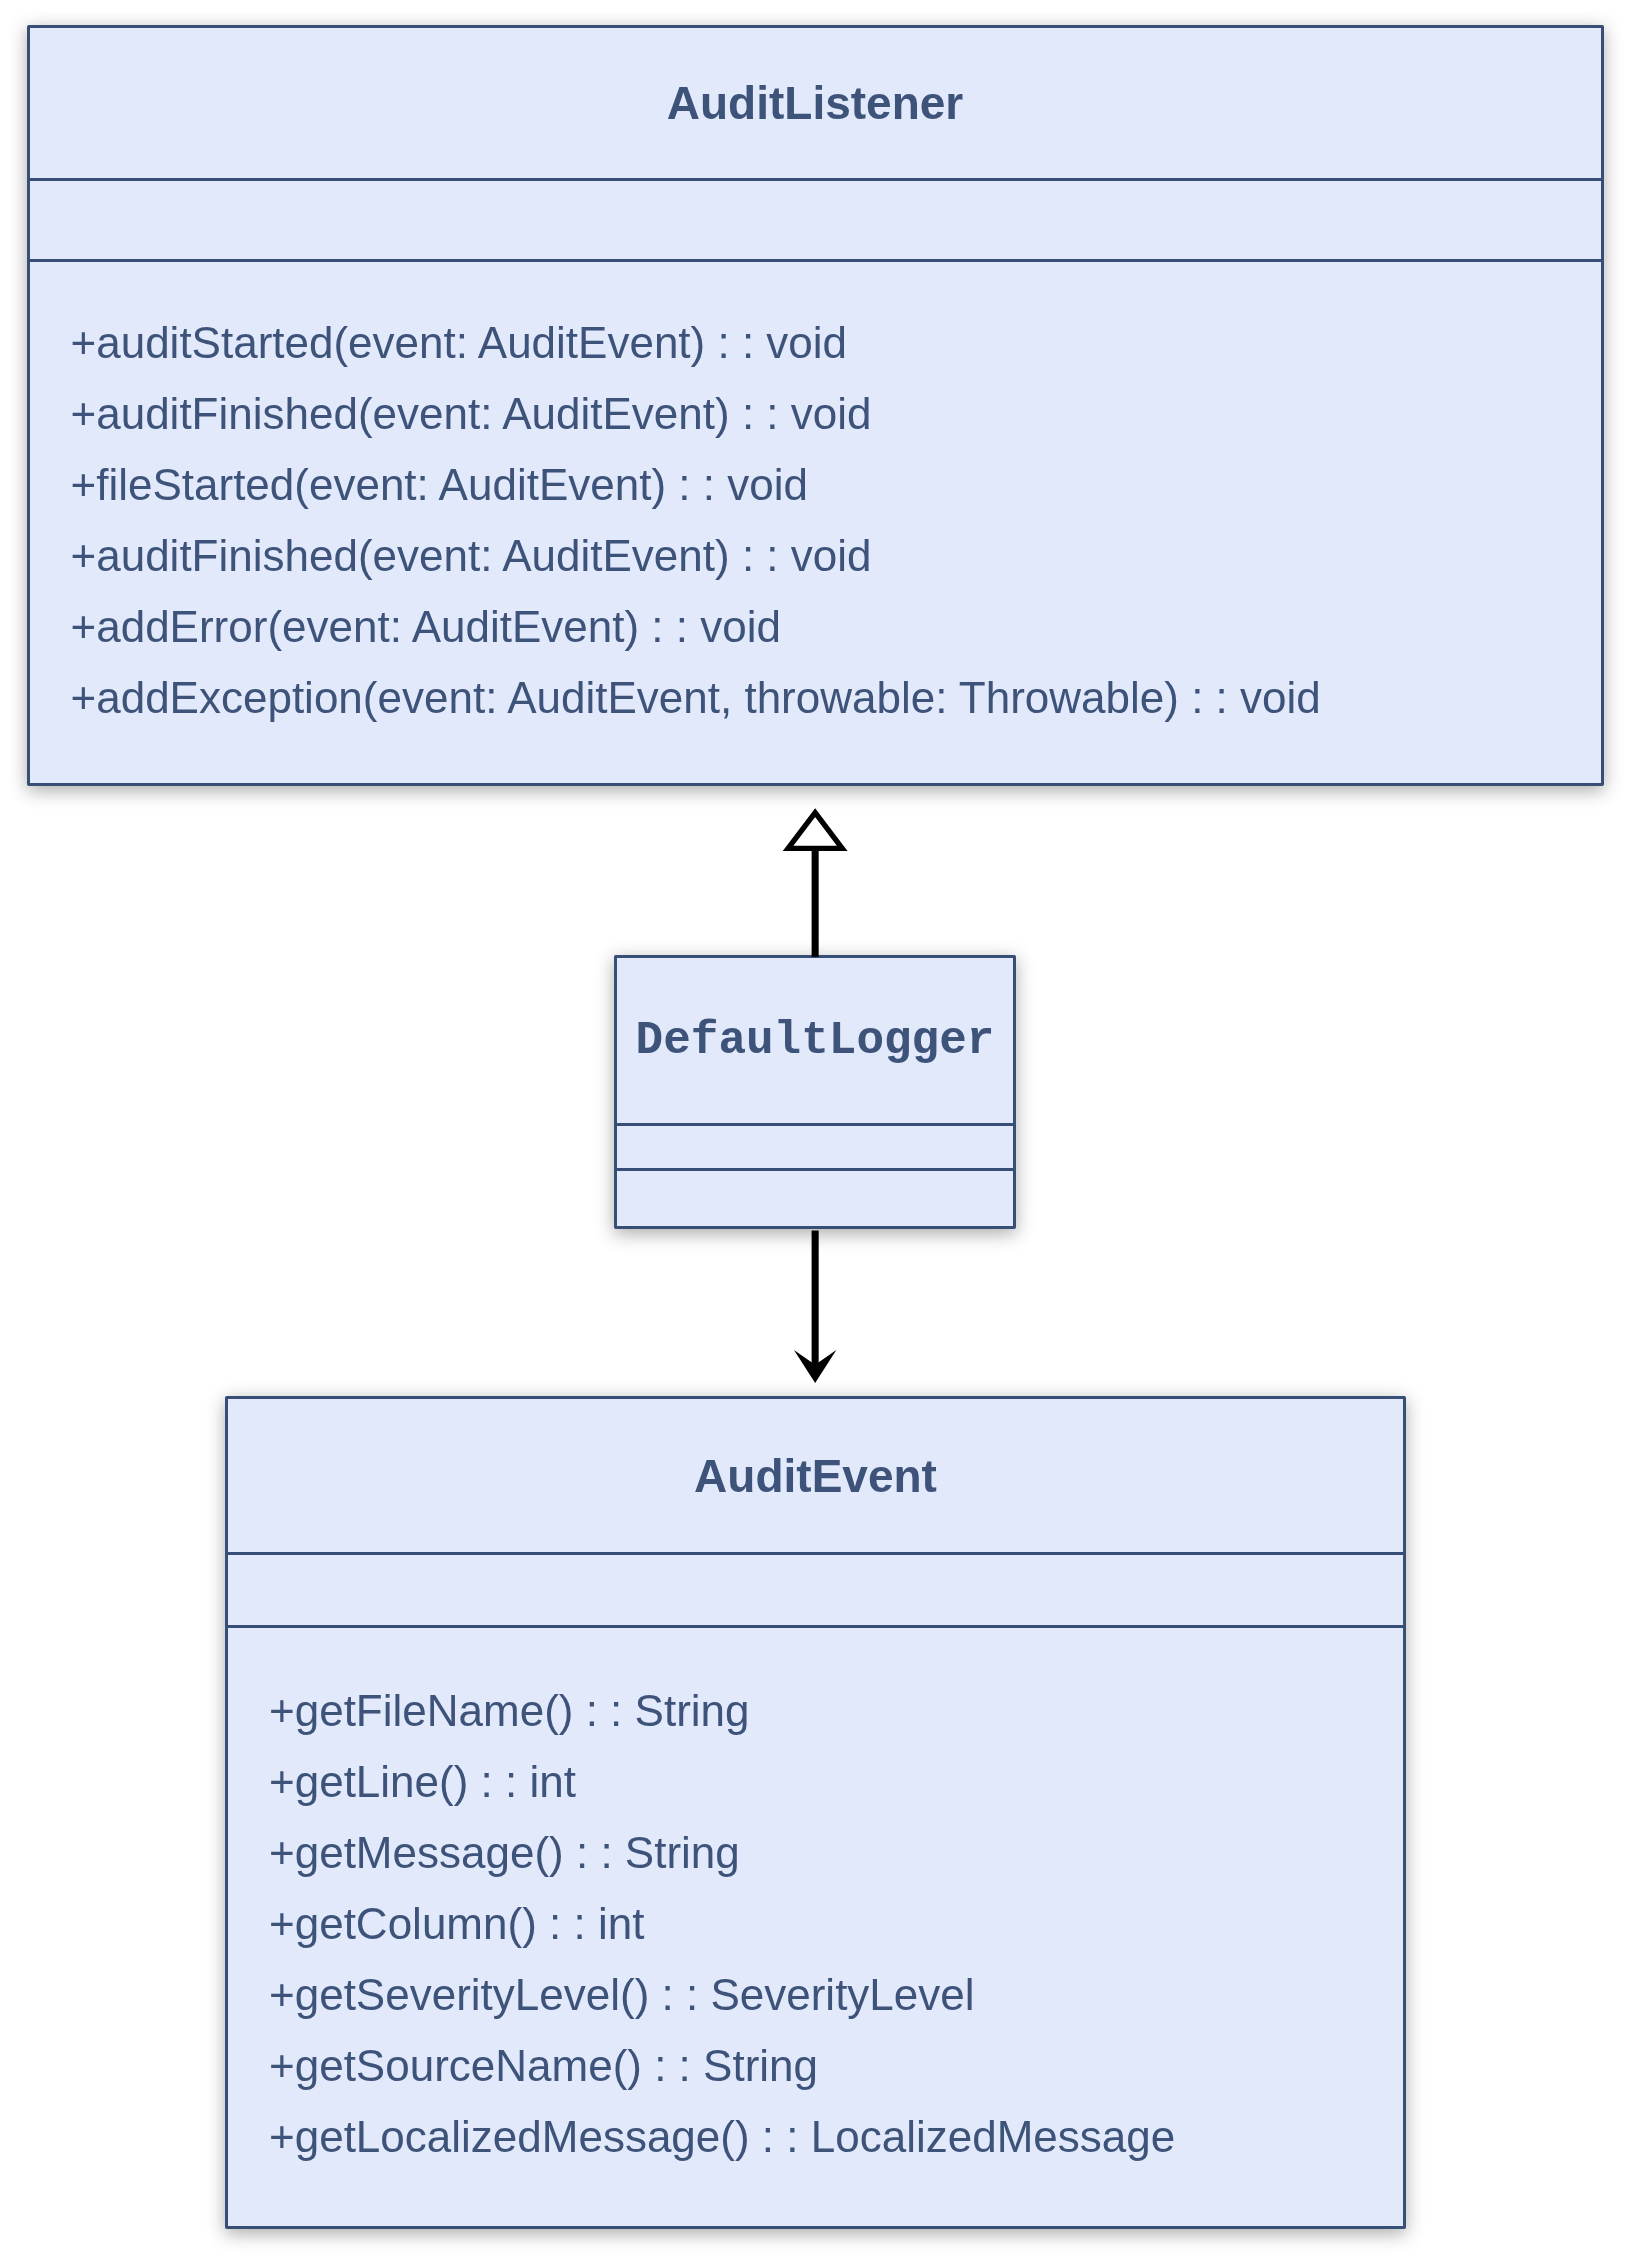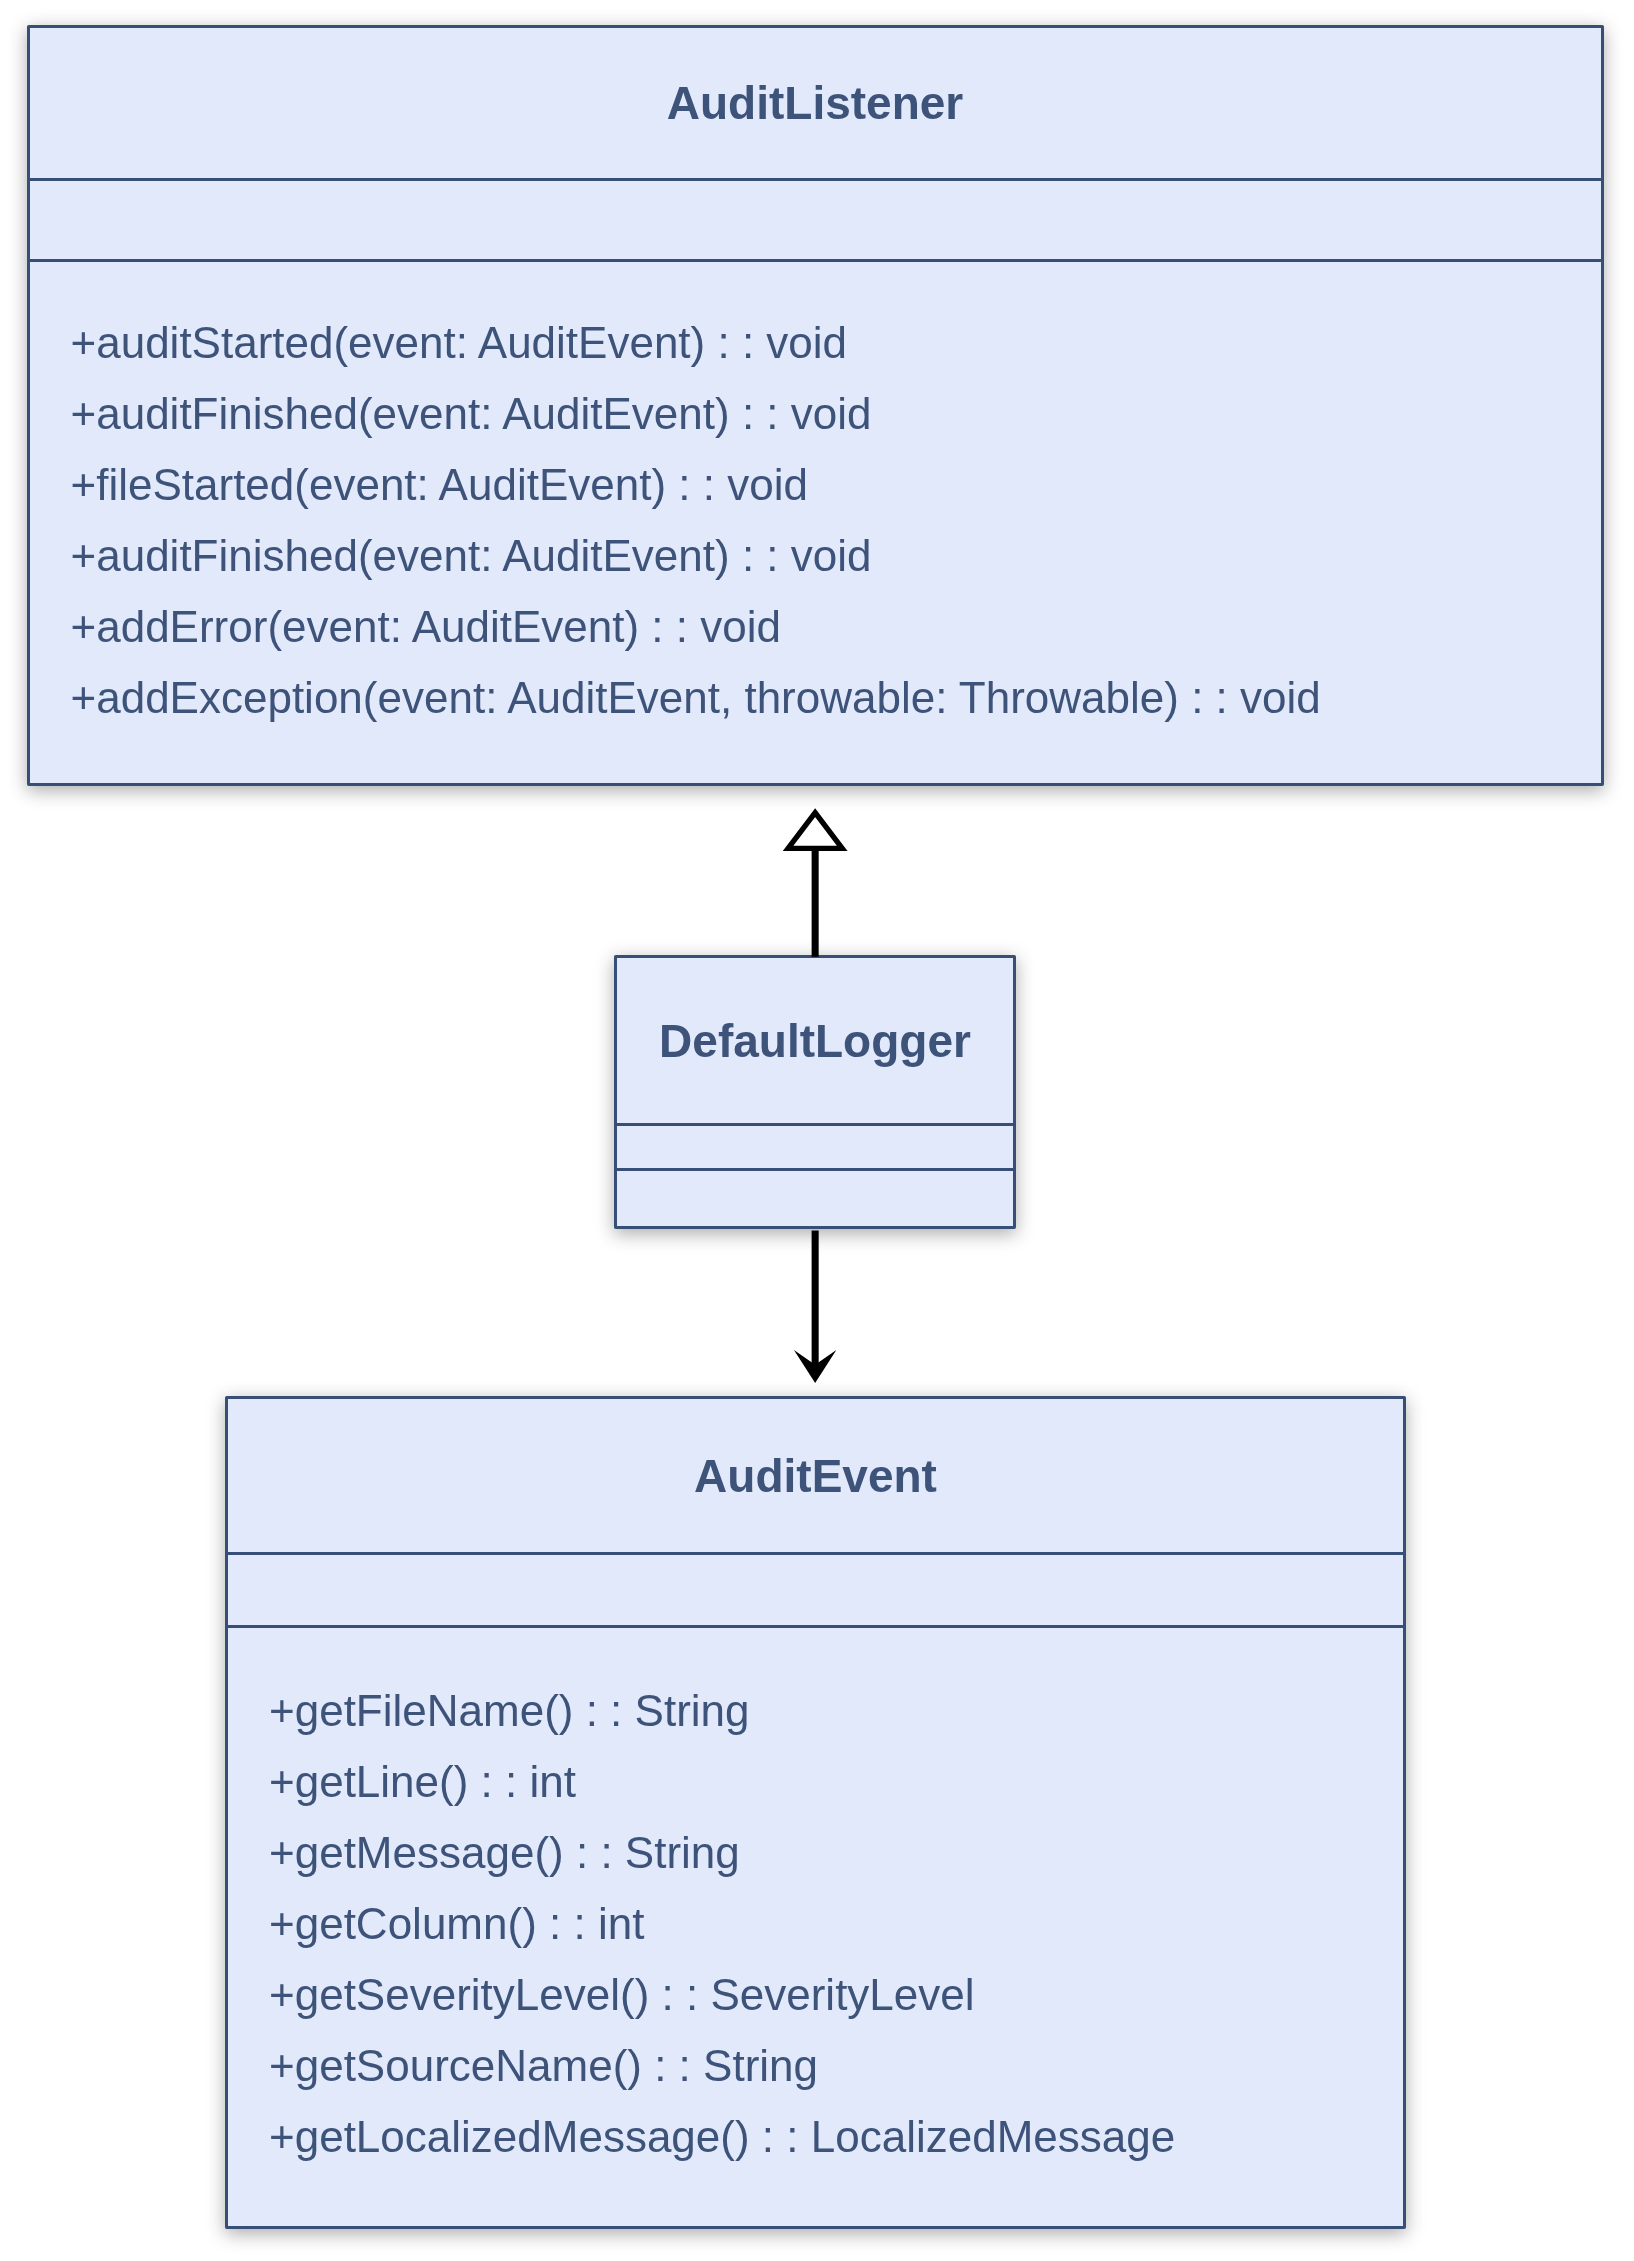--- a/index.html
+++ b/index.html
@@ -66,21 +66,21 @@
     <div class="compartment sep methods-compartment al-methods" style="flex:1;">
       <div class="method-line">+auditStarted(event: AuditEvent) : : void</div>
       <div class="method-line">+auditFinished(event: AuditEvent) : : void</div>
       <div class="method-line">+fileStarted(event: AuditEvent) : : void</div>
       <div class="method-line">+auditFinished(event: AuditEvent) : : void</div>
       <div class="method-line">+addError(event: AuditEvent) : : void</div>
       <div class="method-line">+addException(event: AuditEvent, throwable: Throwable) : : void</div>
     </div>
   </div>
 
-  <div class="class-box" style="left:614px; top:955px; width:402px; height:274px;">
+  <div class="class-box" style="left:614px; top:955px; width:402px; height:274px;font-family:Liberation Mono, monospace;">
     <div class="compartment title-compartment" style="height:165px;">
       <span class="class-name">DefaultLogger</span>
     </div>
     <div class="compartment sep" style="height:45px;"></div>
     <div class="compartment sep" style="flex:1;"></div>
   </div>
 
   <div class="class-box" style="left:225px; top:1396px; width:1181px; height:833px;">
     <div class="compartment title-compartment" style="height:153px;">
       <span class="class-name">AuditEvent</span>

